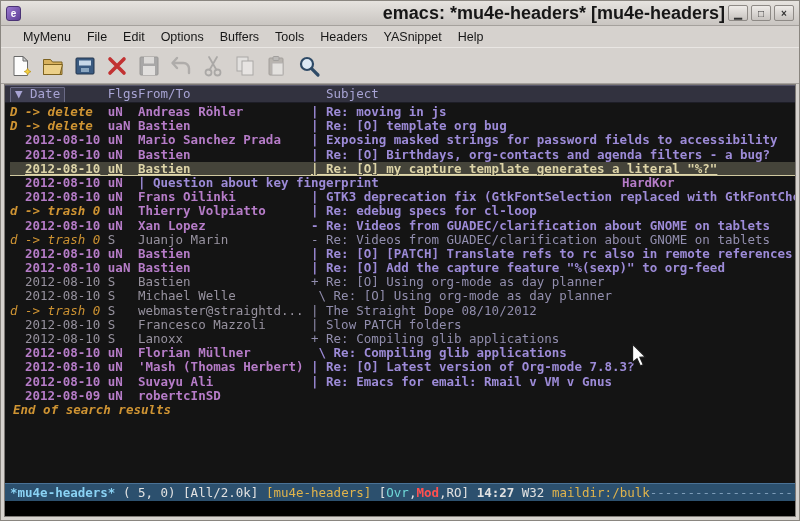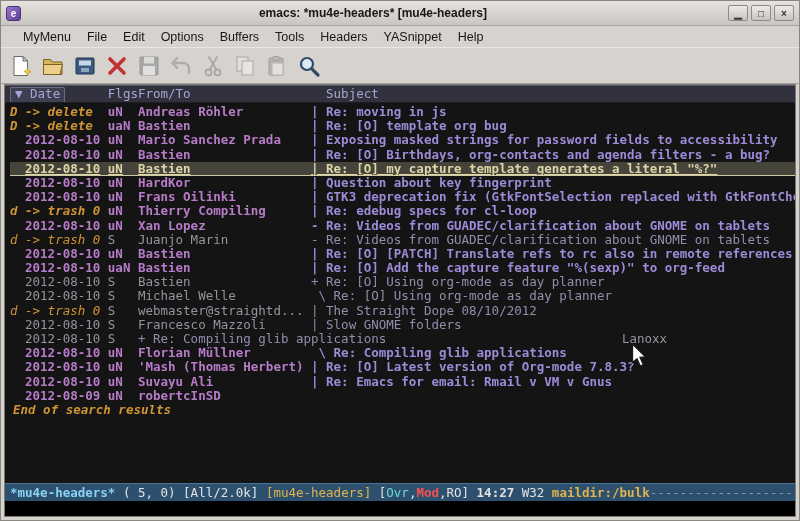--- a/index.html
+++ b/index.html
@@ -15,21 +15,21 @@
     height:25px; flex:0 0 25px; display:flex; align-items:center;
     padding:0 5px; background:linear-gradient(#e6e3df,#c9c5c1);
     border-bottom:1px solid #a5a19d;
   }
   .win-icon {
     width:15px; height:15px; border-radius:3px; flex:0 0 15px;
     background:linear-gradient(135deg,#9a79cf,#5f3f96);
     border:1px solid #4a3275; color:#fff; font-size:10px; font-weight:bold;
     display:flex; align-items:center; justify-content:center;
   }
-  .title { flex:1; text-align:center; font-size:12px; font-weight:bold; color:#171717; }
+  .title { flex:1; text-align:right; font-size:18px; font-weight:bold; color:#171717; }
   .win-btns { display:flex; }
   .wbtn {
     width:20px; height:16px; margin-left:3px; border:1px solid #8e8a86; border-radius:2px;
     background:linear-gradient(#eeebe8,#c7c3bf); color:#333; font-size:10px; font-weight:bold;
     display:inline-flex; align-items:center; justify-content:center; cursor:default;
   }
   
   .menubar { height:21px; flex:0 0 21px; display:flex; align-items:center; padding-left:14px; background:#d6d2ce; }
   .menu-item { display:inline-block; padding:2px 8px; font-size:12.5px; color:#171717; }
   
@@ -85,23 +85,23 @@
   }
   
   .modeline {
     flex:0 0 18px; height:18px; line-height:17px; white-space:pre; overflow:hidden;
     background:var(--modeline-bg,#2c506e); color:var(--ml-text,#e2e2e2);
     border-top:1px solid #4a7296; padding-left:5px;
   }
   .ml-buffer  { color:var(--ml-buffer,#8ad2f4); font-weight:bold; }
   .ml-mode    { color:var(--ml-mode,#e0b44c); }
   .ml-ovr     { color:var(--ml-ovr,#6fd8d8); }
-  .ml-mod     { color:var(--ml-mod,#ff5050); font-weight:bold;font-family:Liberation Mono, monospace; }
+  .ml-mod     { color:var(--ml-mod,#ff5050); font-weight:bold; }
   .ml-time    { font-weight:bold; }
-  .ml-maildir { color:var(--ml-maildir,#e0b44c); font-weight:bold; }
+  .ml-maildir { color:var(--ml-maildir,#e0b44c); font-weight:normal; }
   .ml-dashes  { color:var(--ml-dashes,#7d9cb8); }
   
   .echo { flex:0 0 15px; background:#000; }
   
   .mouse-cursor { position:absolute; left:630px; top:342px; pointer-events:none; }
 </style>
 </head>
 <body>
 
 <div class="window">
@@ -224,32 +224,32 @@
         <span class="hl-label hl-from">From/To</span>
         <span class="hl-label hl-subj">Subject</span>
       </div>
 
       <div class="mlist">
           <div class="mrow unread"><span class="f f-mark marked">D</span><span class="f f-date marked">-&gt; delete</span><span class="f f-flags">uN</span><span class="f f-from">Andreas Röhler</span><span class="f f-subj">| Re: moving in js</span></div>
           <div class="mrow unread"><span class="f f-mark marked">D</span><span class="f f-date marked">-&gt; delete</span><span class="f f-flags">uaN</span><span class="f f-from">Bastien</span><span class="f f-subj">| Re: [O] template org bug</span></div>
           <div class="mrow unread"><span class="f f-mark"></span><span class="f f-date">2012-08-10</span><span class="f f-flags">uN</span><span class="f f-from">Mario Sanchez Prada</span><span class="f f-subj">| Exposing masked strings for password fields to accessibility</span></div>
           <div class="mrow unread"><span class="f f-mark"></span><span class="f f-date">2012-08-10</span><span class="f f-flags">uN</span><span class="f f-from">Bastien</span><span class="f f-subj">| Re: [O] Birthdays, org-contacts and agenda filters - a bug?</span></div>
           <div class="mrow unread current"><span class="f f-mark"></span><span class="f f-date">2012-08-10</span><span class="f f-flags">uN</span><span class="f f-from">Bastien</span><span class="f f-subj">| Re: [O] my capture template generates a literal "%?"</span></div>
-          <div class="mrow unread"><span class="f f-mark"></span><span class="f f-date">2012-08-10</span><span class="f f-flags">uN</span><span class="f f-from">HardKor</span><span class="f f-subj">| Question about key fingerprint</span></div>
+          <div class="mrow unread"><span class="f f-mark"></span><span class="f f-date">2012-08-10</span><span class="f f-flags">uN</span><span class="f f-subj">| Question about key fingerprint</span><span class="f f-from">HardKor</span></div>
           <div class="mrow unread"><span class="f f-mark"></span><span class="f f-date">2012-08-10</span><span class="f f-flags">uN</span><span class="f f-from">Frans Oilinki</span><span class="f f-subj">| GTK3 deprecation fix (GtkFontSelection replaced with GtkFontChooser)</span></div>
-          <div class="mrow unread"><span class="f f-mark marked">d</span><span class="f f-date marked">-&gt; trash 0</span><span class="f f-flags">uN</span><span class="f f-from">Thierry Compiling</span><span class="f f-subj">| Re: edebug specs for cl-loop</span></div>
+          <div class="mrow unread"><span class="f f-mark marked">d</span><span class="f f-date marked">-&gt; trash 0</span><span class="f f-flags">uN</span><span class="f f-from">Thierry Volpiatto</span><span class="f f-subj">| Re: edebug specs for cl-loop</span></div>
           <div class="mrow unread"><span class="f f-mark"></span><span class="f f-date">2012-08-10</span><span class="f f-flags">uN</span><span class="f f-from">Xan Lopez</span><span class="f f-subj">- Re: Videos from GUADEC/clarification about GNOME on tablets</span></div>
           <div class="mrow read"><span class="f f-mark marked">d</span><span class="f f-date marked">-&gt; trash 0</span><span class="f f-flags">S</span><span class="f f-from">Juanjo Marin</span><span class="f f-subj">- Re: Videos from GUADEC/clarification about GNOME on tablets</span></div>
           <div class="mrow unread"><span class="f f-mark"></span><span class="f f-date">2012-08-10</span><span class="f f-flags">uN</span><span class="f f-from">Bastien</span><span class="f f-subj">| Re: [O] [PATCH] Translate refs to rc also in remote references</span></div>
           <div class="mrow unread"><span class="f f-mark"></span><span class="f f-date">2012-08-10</span><span class="f f-flags">uaN</span><span class="f f-from">Bastien</span><span class="f f-subj">| Re: [O] Add the capture feature "%(sexp)" to org-feed</span></div>
           <div class="mrow read"><span class="f f-mark"></span><span class="f f-date">2012-08-10</span><span class="f f-flags">S</span><span class="f f-from">Bastien</span><span class="f f-subj">+ Re: [O] Using org-mode as day planner</span></div>
           <div class="mrow read"><span class="f f-mark"></span><span class="f f-date">2012-08-10</span><span class="f f-flags">S</span><span class="f f-from">Michael Welle</span><span class="f f-subj"> \ Re: [O] Using org-mode as day planner</span></div>
           <div class="mrow read"><span class="f f-mark marked">d</span><span class="f f-date marked">-&gt; trash 0</span><span class="f f-flags">S</span><span class="f f-from">webmaster@straightd...</span><span class="f f-subj">| The Straight Dope 08/10/2012</span></div>
-          <div class="mrow read"><span class="f f-mark"></span><span class="f f-date">2012-08-10</span><span class="f f-flags">S</span><span class="f f-from">Francesco Mazzoli</span><span class="f f-subj">| Slow GNOME folders</span></div>
-          <div class="mrow read"><span class="f f-mark"></span><span class="f f-date">2012-08-10</span><span class="f f-flags">S</span><span class="f f-subj">+ Re: Compiling glib applications</span><span class="f f-from">Lanoxx</span></div>
+          <div class="mrow read"><span class="f f-mark"></span><span class="f f-date">2012-08-10</span><span class="f f-flags">S</span><span class="f f-from">Francesco Mazzoli</span><span class="f f-subj">| Slow PATCH folders</span></div>
+          <div class="mrow read"><span class="f f-mark"></span><span class="f f-date">2012-08-10</span><span class="f f-flags">S</span><span class="f f-from">Lanoxx</span><span class="f f-subj">+ Re: Compiling glib applications</span></div>
           <div class="mrow unread"><span class="f f-mark"></span><span class="f f-date">2012-08-10</span><span class="f f-flags">uN</span><span class="f f-from">Florian Müllner</span><span class="f f-subj"> \ Re: Compiling glib applications</span></div>
           <div class="mrow unread"><span class="f f-mark"></span><span class="f f-date">2012-08-10</span><span class="f f-flags">uN</span><span class="f f-from">'Mash (Thomas Herbert)</span><span class="f f-subj">| Re: [O] Latest version of Org-mode 7.8.3?</span></div>
           <div class="mrow unread"><span class="f f-mark"></span><span class="f f-date">2012-08-10</span><span class="f f-flags">uN</span><span class="f f-from">Suvayu Ali</span><span class="f f-subj">| Re: Emacs for email: Rmail v VM v Gnus</span></div>
           <div class="mrow unread"><span class="f f-mark"></span><span class="f f-date">2012-08-09</span><span class="f f-flags">uN</span><span class="f f-from">robertcInSD</span></div>
         </div>
 
       <div class="endline">End of search results</div>
     </div>
 
     <div class="modeline"><span class="ml-buffer">*mu4e-headers*</span><span> ( 5, 0) </span><span>[All/2.0k] </span><span class="ml-mode">[mu4e-headers] </span><span>[</span><span class="ml-ovr">Ovr</span><span>,</span><span class="ml-mod">Mod</span><span>,</span><span>RO</span><span>]</span><span class="ml-time"> 14:27</span><span> W32 </span><span class="ml-maildir">maildir:/bulk</span><span class="ml-dashes">--------------------------------------------------------</span></div>

